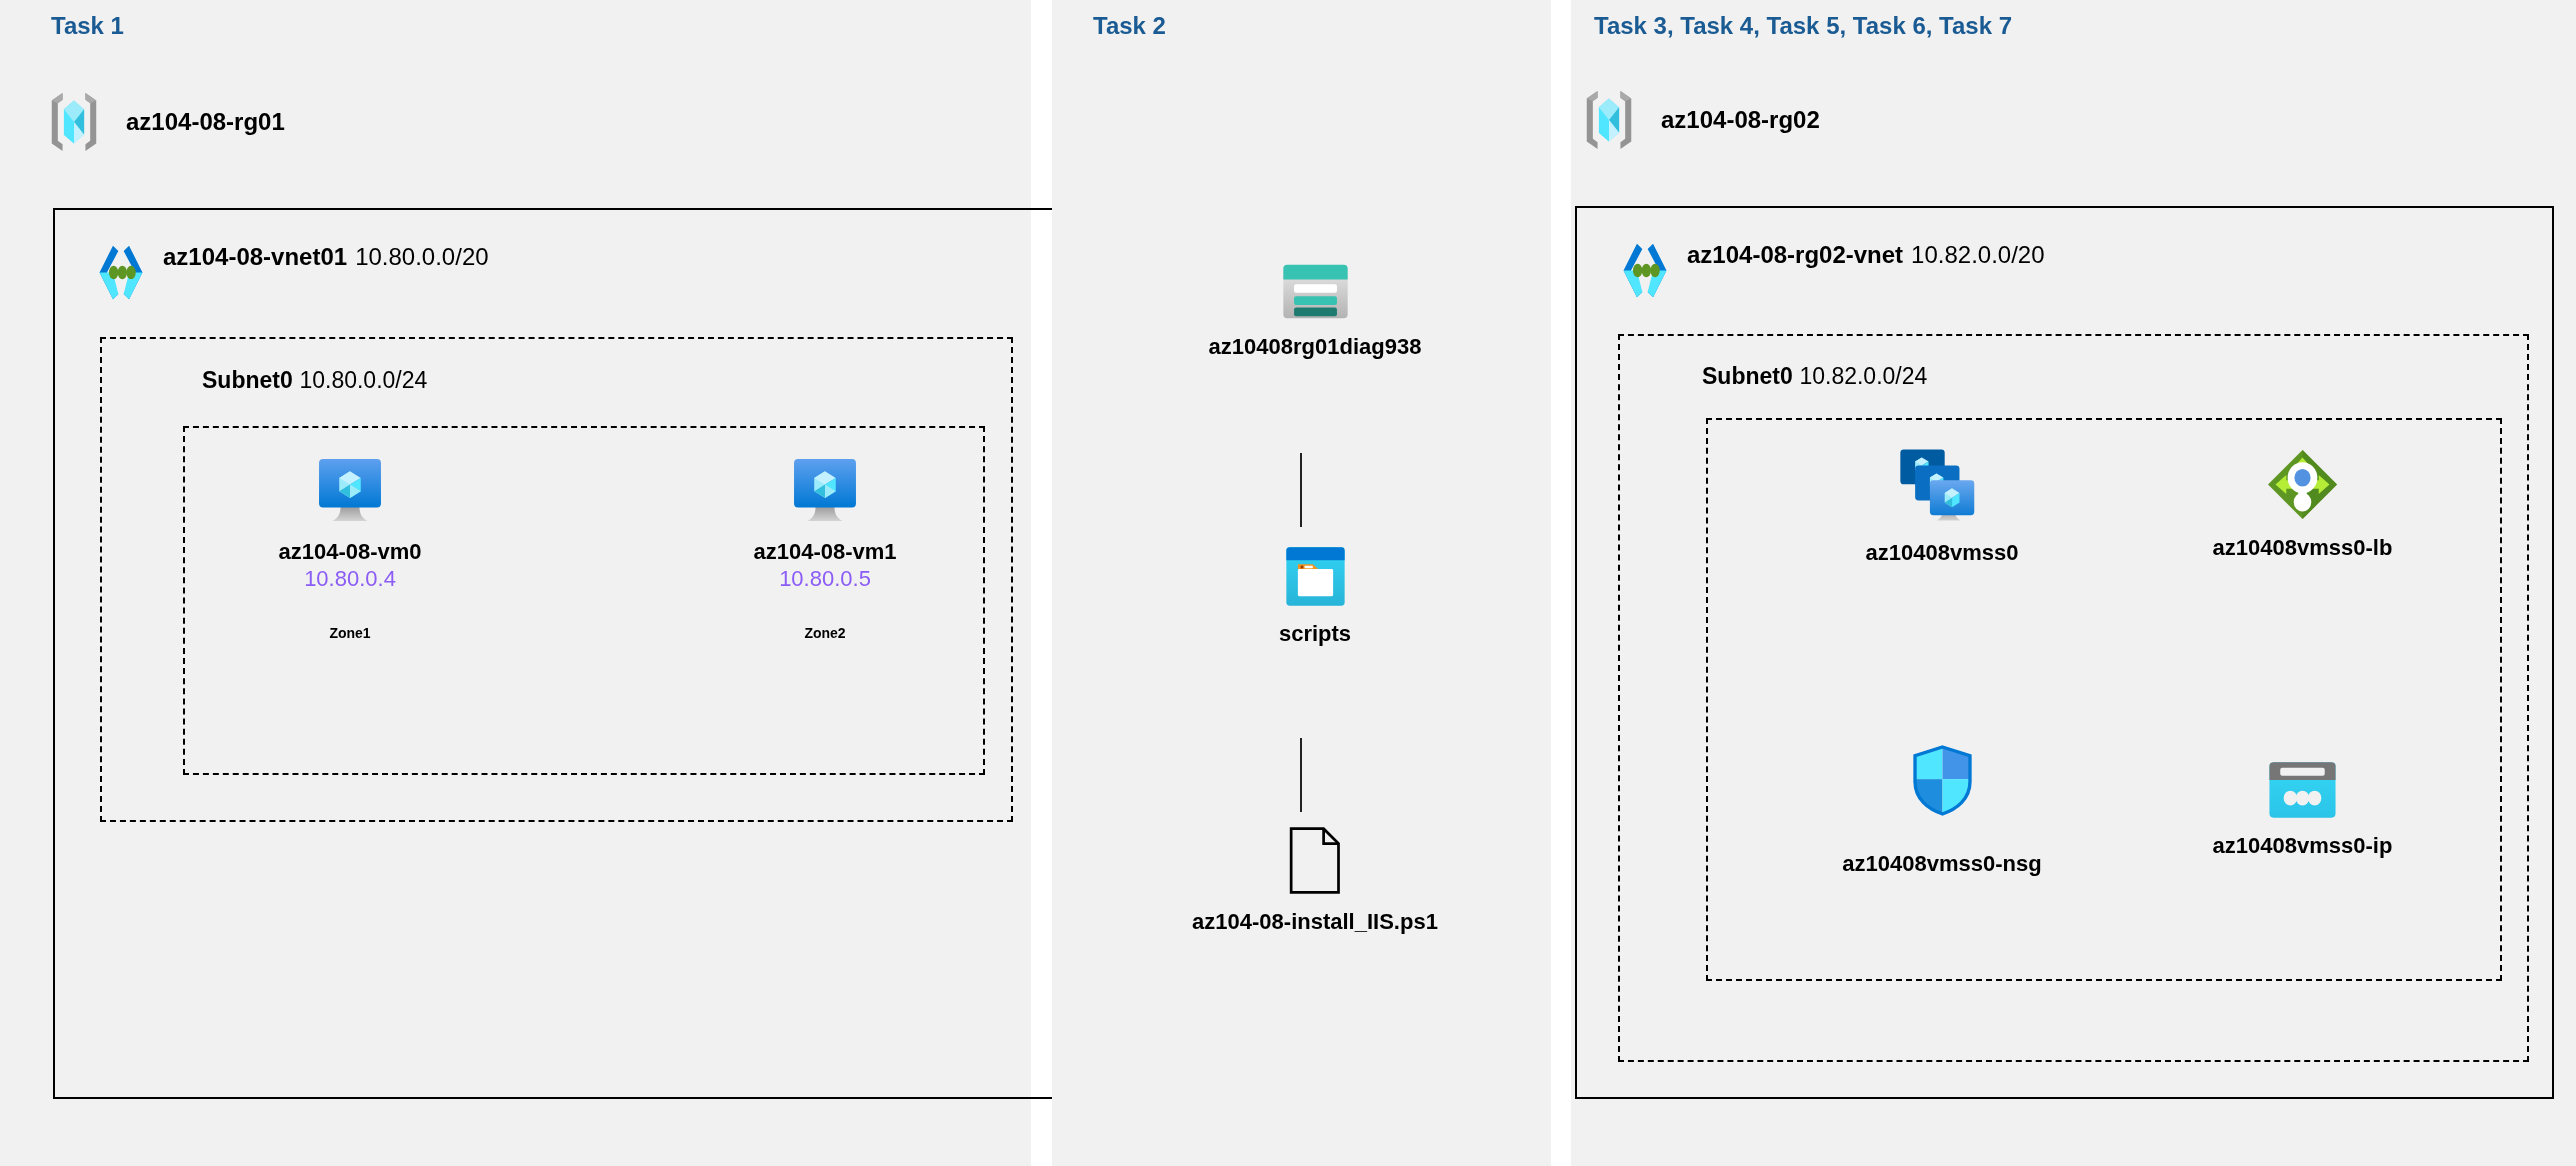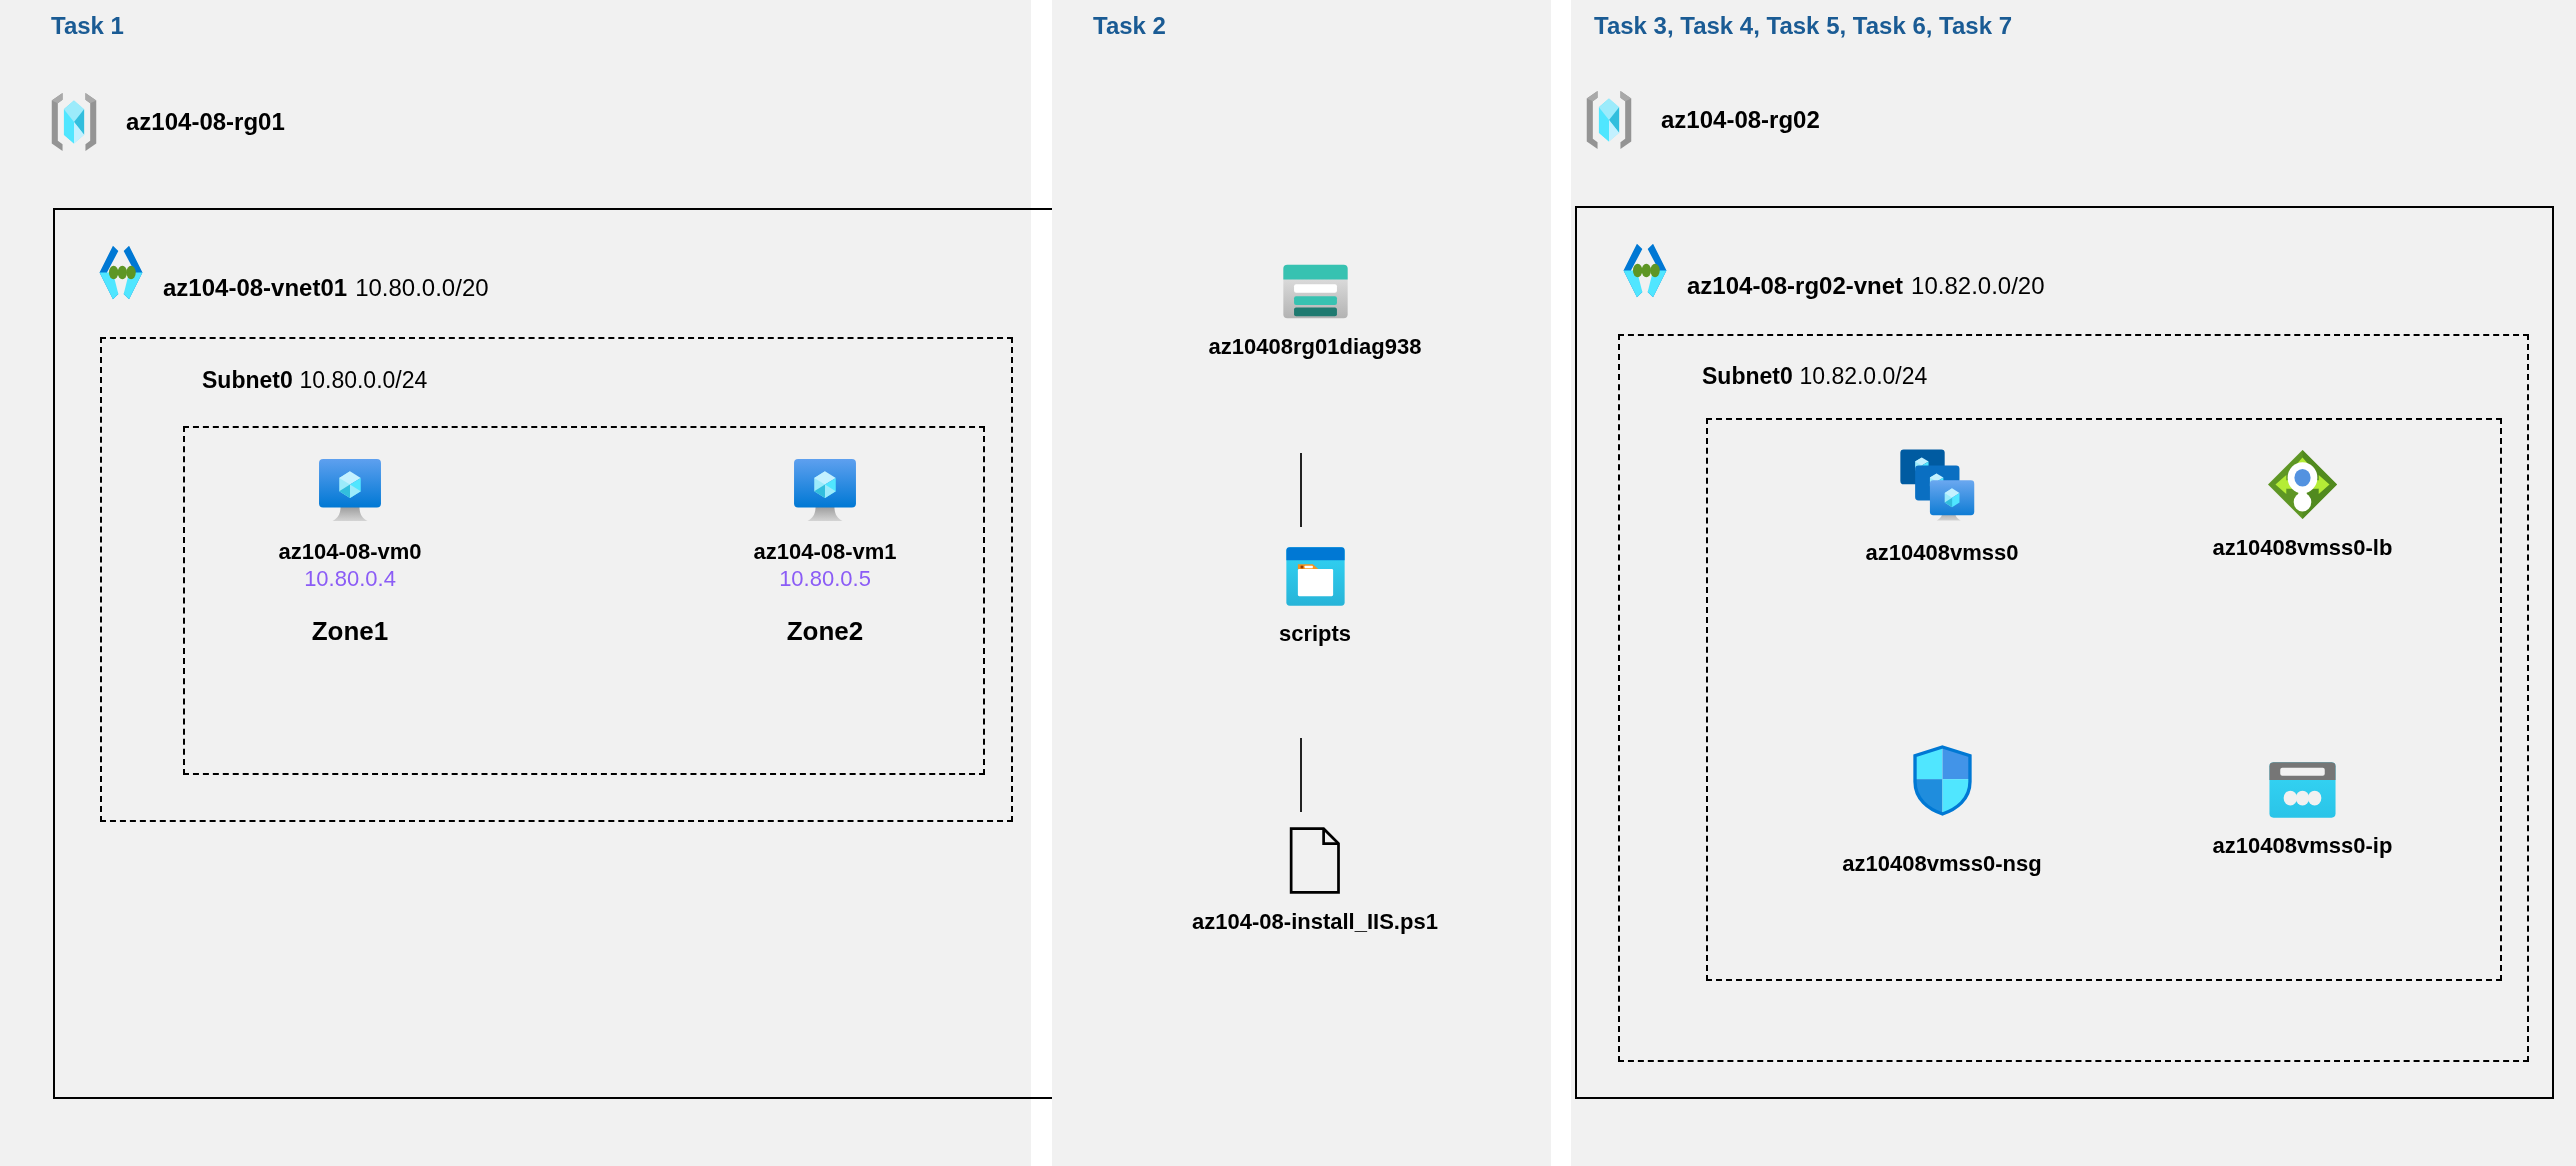--- a/index.html
+++ b/index.html
@@ -59,21 +59,21 @@
     border: 2px solid #000000;
     background: transparent;
     box-sizing: border-box;
   }
   #vnet-box-1 { left: 53px;   top: 208px; width: 1470px; height: 891px; }
   #vnet-box-2 { left: 1575px; top: 206px; width: 979px; height: 893px; }
 
   .vnet-row {
     position: absolute;
     display: flex;
-    align-items: flex-end;
+    align-items: flex-start;
     gap: 15px;
     white-space: nowrap;
   }
   #vnet-row-1 { left: 94px;  top: 243px; }
   #vnet-row-2 { left: 1618px; top: 241px; }
   .vnet-name {
     font-size: 24px;
     font-weight: bold;
     color: #000000;
   }
@@ -123,25 +123,25 @@
     line-height: 1.22;
   }
   .node-sub {
     font-size: 22px;
     font-weight: normal;
     color: #8b5cf6;
     white-space: nowrap;
     line-height: 1.25;
   }
   .node-zone {
-    font-size: 26px;
+    font-size: 14px;
     font-weight: bold;
     color: #000000;
     white-space: nowrap;
-    margin-top: 23px;
+    margin-top: 32px;
   }
 
   
   #node-vm0 { left: 222px; top: 455px; width: 256px; }
   #node-vm1 { left: 697px; top: 455px; width: 256px; }
 
   
   #node-storage { left: 1106px; top: 263px; width: 418px; }
   #node-scripts { left: 1106px; top: 546px; width: 418px; }
   #node-script-file { left: 1106px; top: 826px; width: 418px; }

